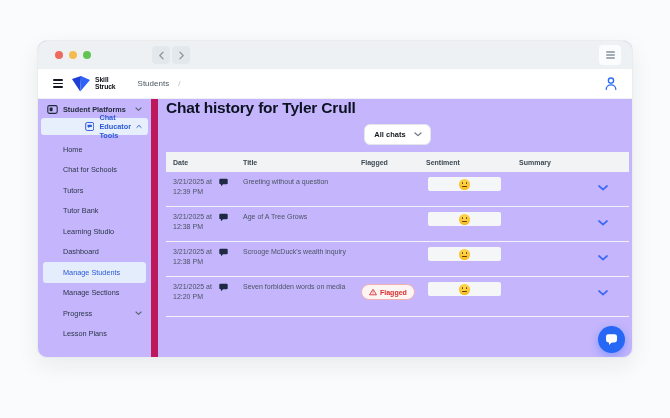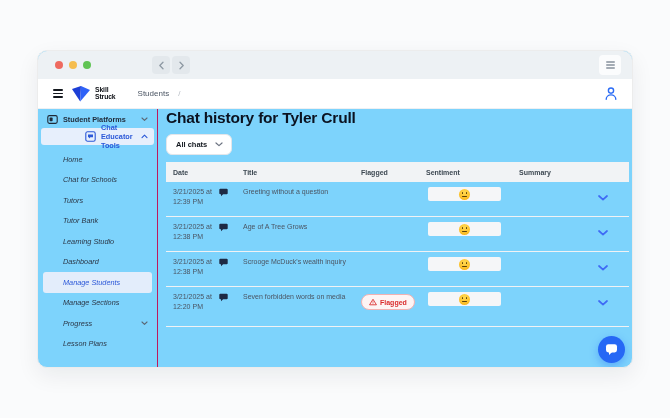--- a/index.html
+++ b/index.html
@@ -5,22 +5,22 @@
   * { margin:0; padding:0; box-sizing:border-box; }
   html,body { width:670px; height:418px; }
   body {
     background:#fafbfc;
     font-family:"Liberation Sans", sans-serif;
     color:#1f2937;
     overflow:hidden;
     position:relative;
   }
   .window {
-    position:absolute; left:37px; top:50px; width:596px; height:318px;
-    background:#7dd3fc; border-radius:10px; border:1px solid #ececec;
+    position:absolute; left:37px; top:40px; width:596px; height:318px;
+    background:#c4b5fd; border-radius:10px; border:1px solid #ececec;
     box-shadow:0 8px 22px rgba(16,24,40,.07);
     overflow:hidden;
   }
   
   .toolbar {
     height:28px; background:#edf1f4; display:flex; align-items:center;
     padding:0 10px 0 17px; position:relative;
   }
   .dot { width:8px; height:8px; border-radius:50%; margin-right:6px; }
   .dot.red{ background:#ee6a5f; } .dot.yellow{ background:#f5bd4f; } .dot.green{ background:#61c454; }
@@ -43,40 +43,40 @@
   .hamburger { display:flex; flex-direction:column; gap:2px; border:none; background:none; padding:2px; }
   .hamburger i { width:10px; height:1.5px; background:#15191f; border-radius:1px; display:block; }
   .logo { display:flex; align-items:center; gap:4px; margin-left:6px; border:none; background:none; }
   .logotext { font-size:6.8px; line-height:6.8px; font-weight:800; color:#0c0f14; letter-spacing:-.1px; text-align:left; }
   .crumbs { margin-left:22px; display:flex; align-items:center; gap:9px; font-size:8px; }
   .crumb { color:#4b5563; }
   .crumb-sep { color:#b4bac2; }
   .spacer { flex:1; }
   
   .appbody { display:flex; height:260px; }
-  .sidebar { width:120px; border-right:1px solid #be185d; padding-top:2px; flex-shrink:0; }
+  .sidebar { width:120px; border-right:7px solid #be185d; padding-top:2px; flex-shrink:0; }
   .secrow {
     height:16px; display:flex; align-items:center; gap:5px;
     padding:0 6px 0 6px; margin:0 3px; font-size:7.3px; font-weight:600; color:#1f2937;
     border-radius:3px; cursor:pointer;
   }
   .secrow .lab { flex:1; }
   .secrow.active { background:#e7effc; color:#2b58d8; height:17px; margin-top:1px;padding-left:44px; }
   .navlist { margin-top:4px; }
   .navitem {
     height:20.5px; display:flex; align-items:center; font-size:7.3px; color:#2b3646;
     padding-left:20px; margin:0 5px 0 5px; border-radius:3px; cursor:pointer;
   }
   .navitem.active { background:#e3edfb; color:#2b58d8; }
-  .navitem .lab { flex:1;font-style:italic; }
+  .navitem .lab { flex:1; }
   .navitem .chev { margin-right:4px; }
   
   .content { flex:1; padding:0 5px 0 8px; position:relative; }
   .pagetitle { font-size:15.5px; font-weight:800; color:#0b1220; letter-spacing:-.2px; }
-  .filterrow { display:flex; justify-content:flex-start; margin-top:7px; }
+  .filterrow { display:flex; justify-content:center; margin-top:7px; }
   .select {
     height:21px; min-width:64px; background:#fff; border:1px solid #e3e6ea; border-radius:6px;
     display:flex; align-items:center; gap:8px; padding:0 8px 0 9px;
     font-size:7.5px; font-weight:700; color:#13181f; cursor:pointer;
   }
   .table { margin-top:7px; width:463px; }
   .thead {
     display:grid; grid-template-columns:75px 120px 65px 93px 78px 32px;
     background:#f1f3f5; height:20px; align-items:center;
     font-size:7px; font-weight:700; color:#3d4852;

